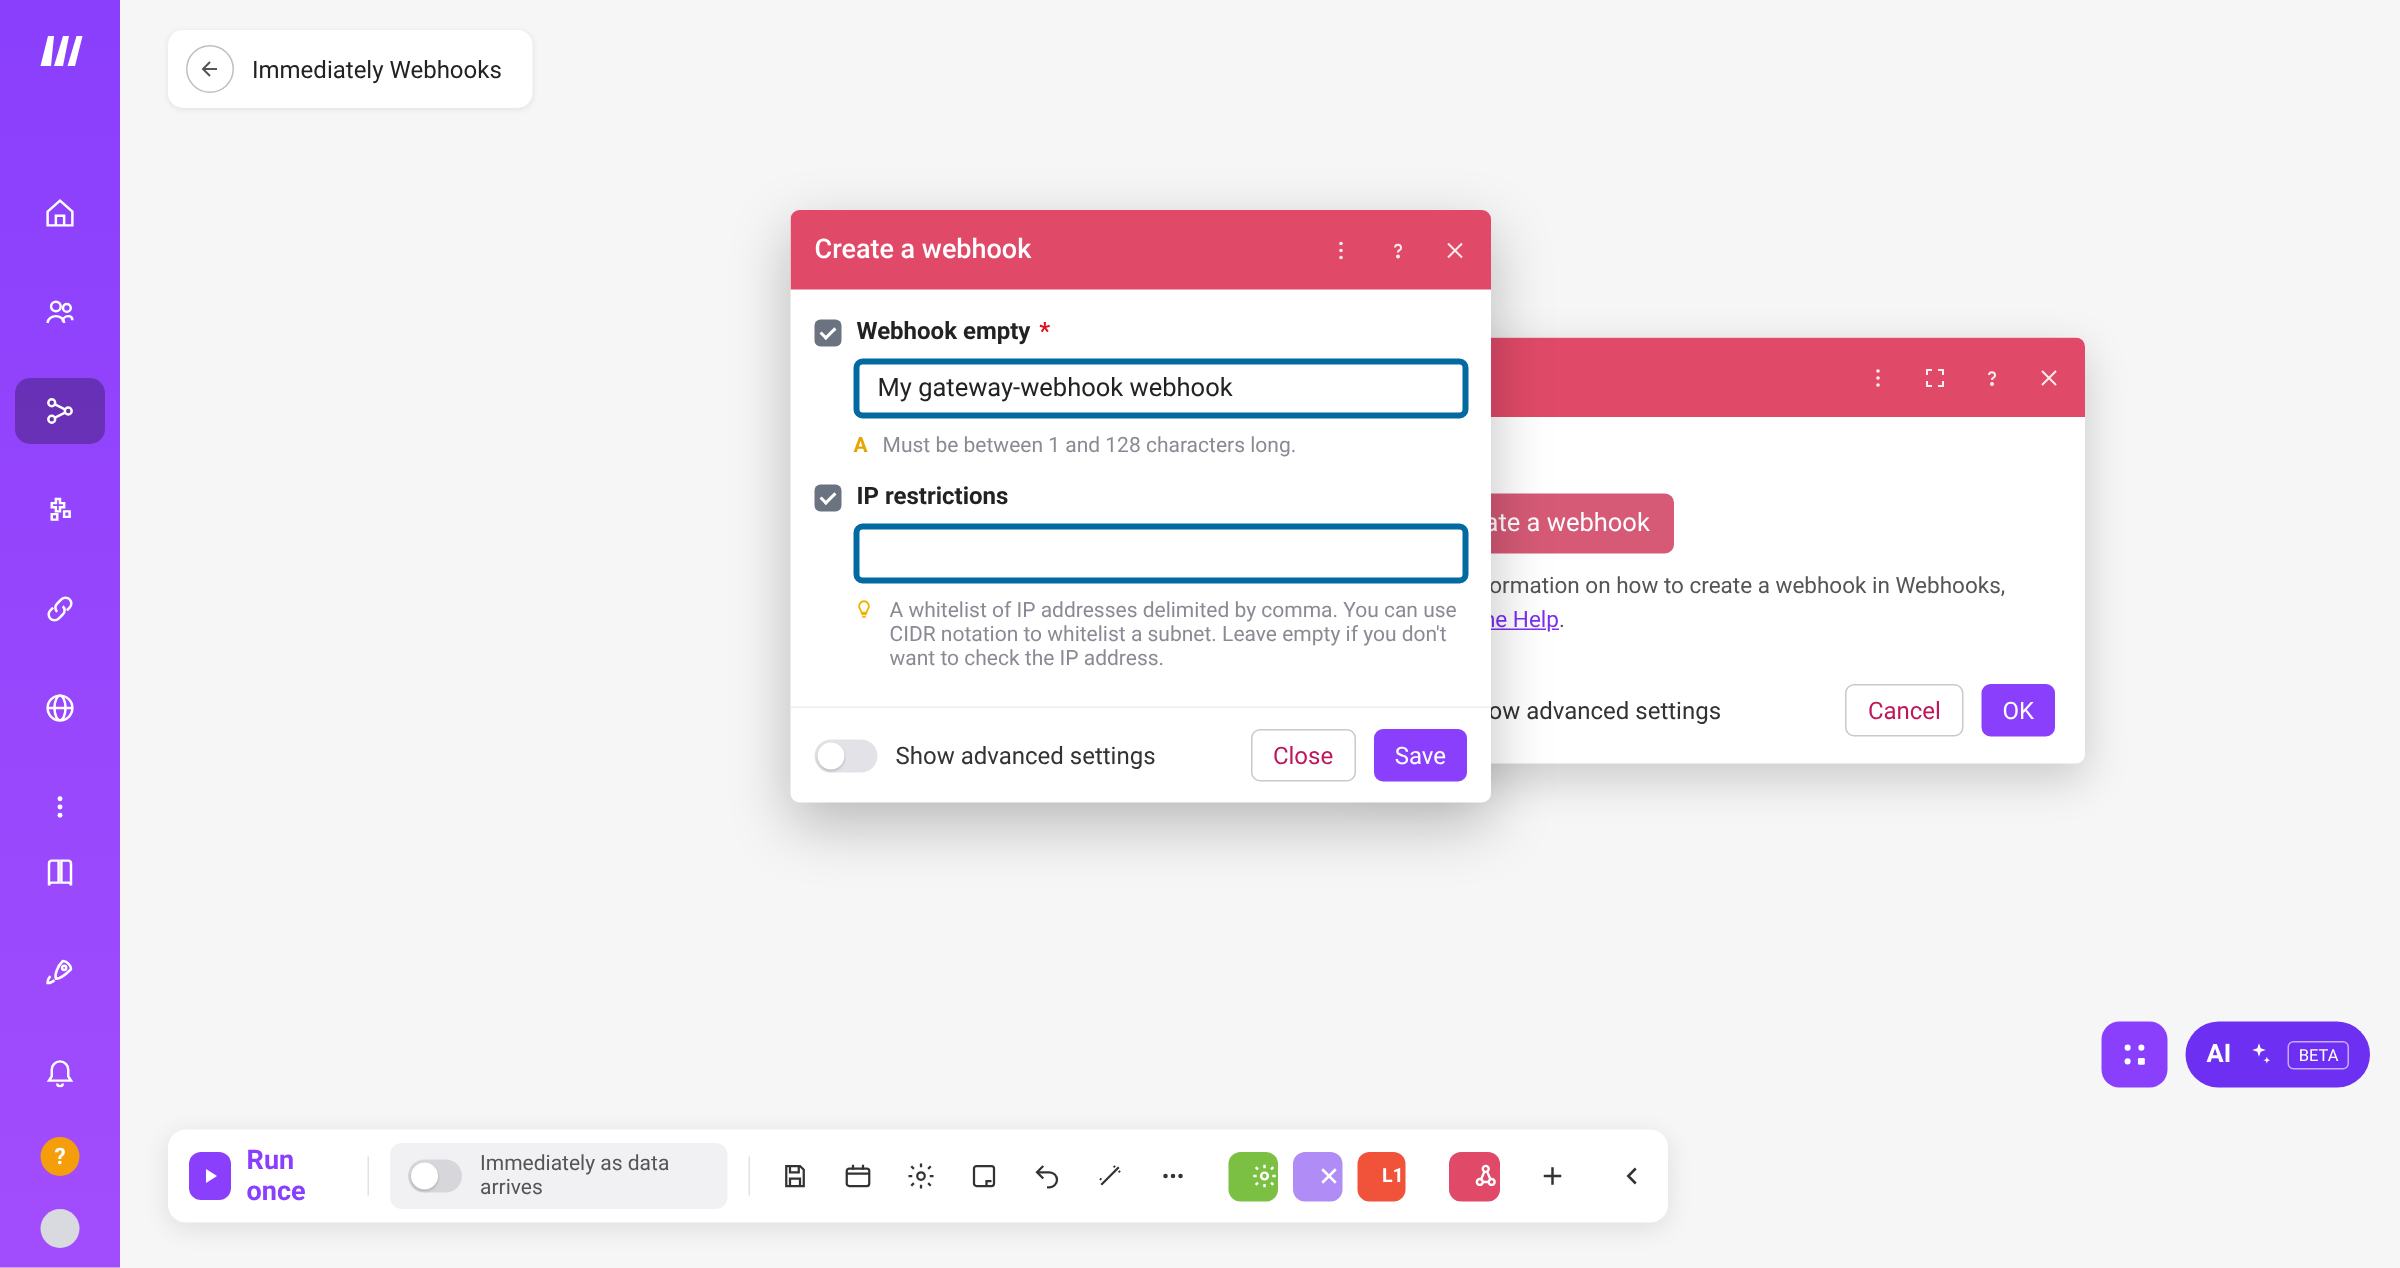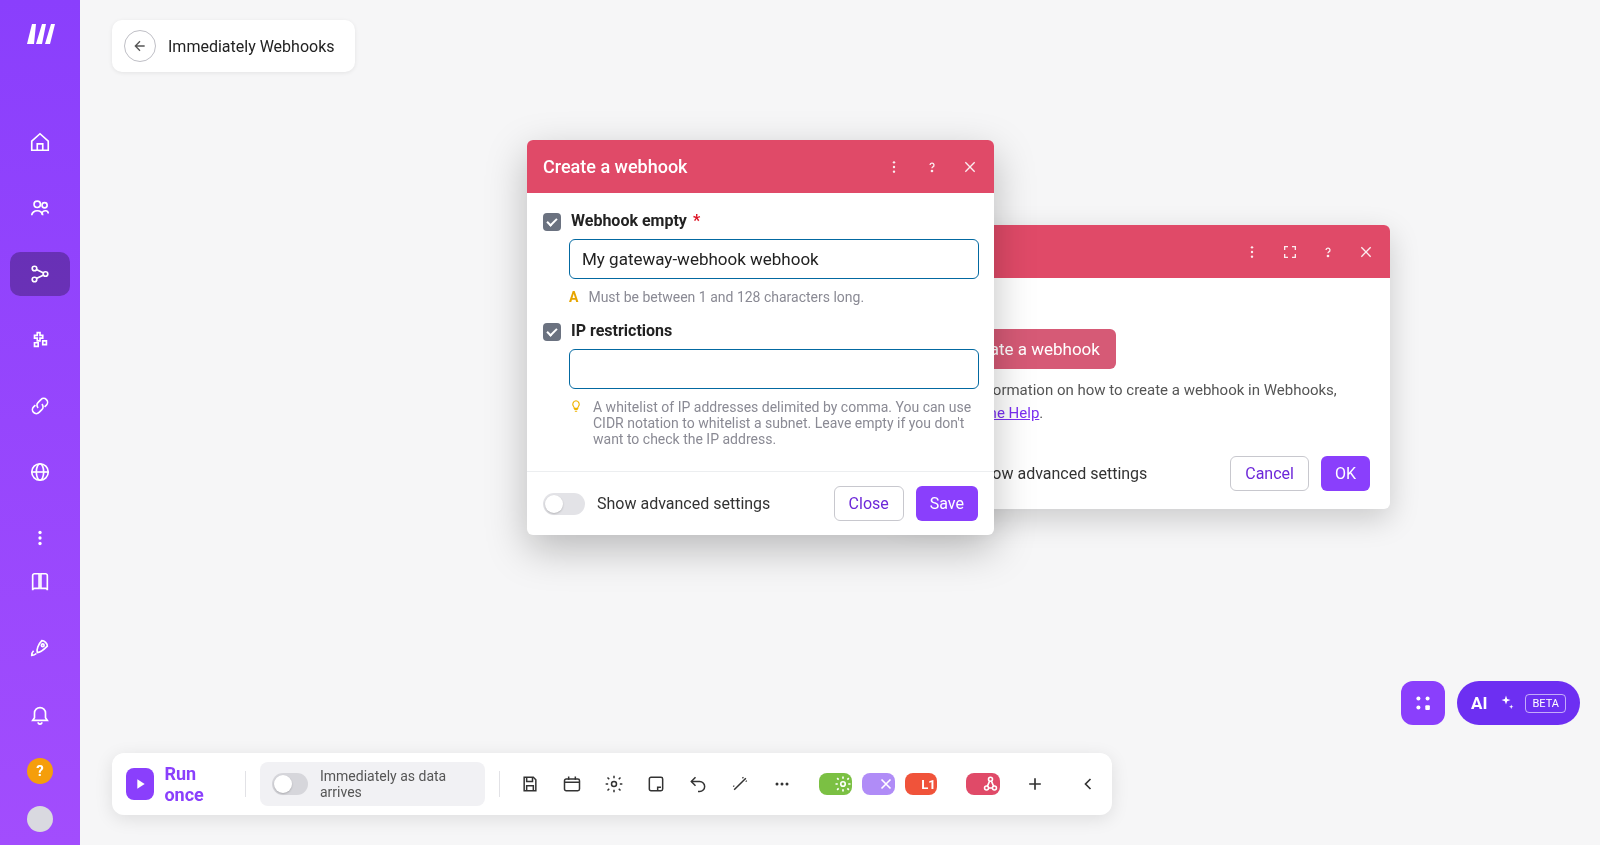--- a/index.html
+++ b/index.html
@@ -27,54 +27,54 @@
 .hdr-back .icons { margin-left: auto; display: flex; gap: 22px; }
 .body-back { padding: 18px 20px 10px 20px; }
 .req { color: #d12; margin-left: 2px; }
 .row-actions { display: flex; align-items: center; gap: 10px; margin-bottom: 10px; }
 .pill-btn { background: #d65a76; color: #fff; border: none; border-radius: 6px; font-size: 17px; padding: 10px 16px; display: flex; align-items: center; gap: 10px; cursor: pointer; }
 .info-text { color: #555; font-size: 15px; line-height: 1.5; }
 .link { color: #7b2ff2; text-decoration: underline; cursor: pointer; }
 .footer-back { display: flex; align-items: center; padding: 22px 20px 18px 20px; gap: 12px; }
 .toggle-off2 { width: 42px; height: 22px; border-radius: 11px; background: #e3e3e7; position: relative; }
 .toggle-off2::after { content: ""; position: absolute; left: 2px; top: 2px; width: 18px; height: 18px; border-radius: 50%; background: #fff; box-shadow: 0 1px 2px rgba(0,0,0,0.2); }
-.btn-outline { border: 1px solid #c8c8ce; background: #fff; color: #6d28d9; border-radius: 6px; padding: 7px 14px; font-size: 16px; cursor: pointer; }
+.btn-outline { border: 1px solid #c8c8ce; background: #fff; color: #be185d; border-radius: 6px; padding: 7px 14px; font-size: 16px; cursor: pointer; }
 .btn-primary { border: none; background: #8a3ffc; color: #fff; border-radius: 6px; padding: 8px 14px; font-size: 16px; cursor: pointer; }
 .subhdr { font-weight: 600; color: #222; font-size: 16px; margin-bottom: 14px; display:flex; align-items:center; }
 
 
 .modal-front { position: absolute; left: 527px; top: 140px; width: 467px; background: #fff; border-radius: 6px; box-shadow: 0 14px 40px rgba(0,0,0,0.25); overflow: hidden; z-index: 10; }
 .hdr-front { height: 53px; background: #e04a68; display: flex; align-items: center; padding: 0 16px; color: #fff; font-size: 18px; font-weight: 500; }
 .hdr-front .icons { margin-left: auto; display: flex; gap: 22px; }
 .body-front { padding: 18px 16px 8px 16px; }
 .field-row { display: flex; gap: 10px; margin-bottom: 6px; }
 .chk { width: 18px; height: 18px; border-radius: 4px; background: #6b7280; position: relative; flex-shrink: 0; margin-top: 2px; }
 .chk::after { content: ""; position: absolute; left: 4px; top: 5px; width: 8px; height: 4px; border-left: 2px solid #fff; border-bottom: 2px solid #fff; transform: rotate(-45deg); }
 .field-label { font-weight: 700; color: #222; font-size: 16px; }
-.input { width: 410px; height: 40px; border: 1px solid #0369a1; border-radius: 6px; padding: 0 12px; font-size: 17px; color: #222; margin-left: 26px; margin-top: 8px; display:block; }
+.input { width: 410px; height: 40px; border: 4px solid #0369a1; border-radius: 6px; padding: 0 12px; font-size: 17px; color: #222; margin-left: 26px; margin-top: 8px; display:block; }
 .hint { margin-left: 26px; margin-top: 10px; margin-bottom: 16px; font-size: 14px; color: #8a8a94; display: flex; gap: 10px; align-items:flex-start; }
 .warn-icn { color: #e7a500; font-weight: 700; flex-shrink:0; }
 .bulb { color: #f0b400; flex-shrink:0; }
 .footer-front { border-top: 1px solid #eceef0; padding: 14px 16px; display: flex; align-items: center; gap: 12px; }
 .toggle-off { width: 42px; height: 22px; border-radius: 11px; background: #e3e3e7; position: relative; cursor:pointer; }
 .toggle-off::after { content: ""; position: absolute; left: 2px; top: 2px; width: 18px; height: 18px; border-radius: 50%; background: #fff; box-shadow: 0 1px 2px rgba(0,0,0,0.2); }
 .advtxt { font-size: 16px; color: #333; }
 
 
 .bottom-bar { position: absolute; left: 112px; bottom: 30px; width: 1000px; height: 62px; background: #fff; border-radius: 12px; box-shadow: 0 4px 18px rgba(0,0,0,0.10); display: flex; align-items: center; padding: 0 14px; gap: 10px; }
 .run-btn { display: flex; align-items: center; gap: 10px; color: #8a3ffc; font-weight: 700; font-size: 18px; cursor: pointer; }
 .run-icon { width: 32px; height: 32px; border-radius: 8px; background: #8a3ffc; display: flex; align-items: center; justify-content: center; }
 .divider { width: 1px; height: 26px; background: #e2e2e6; margin: 0 4px; }
 .sched-group { background: #f1f1f4; border-radius: 8px; display: flex; align-items: center; padding: 6px 12px; gap: 12px; }
 .tog-sm { width: 40px; height: 22px; border-radius: 11px; background: #d6d6db; position: relative; cursor:pointer; }
 .tog-sm::after { content: ""; position: absolute; left: 2px; top: 2px; width: 18px; height: 18px; border-radius: 50%; background: #fff; box-shadow:0 1px 2px rgba(0,0,0,.2); }
 .sched-text { font-size: 14px; color: #555; }
 .tool-icons { display: flex; align-items: center; gap: 22px; margin-left: 6px; }
 .tool-icons .ti { cursor:pointer; color:#333; }
-.chip { width: 34px; height: 22px; border-radius: 8px; display: flex; align-items: center; justify-content: center; font-weight: 700; color: #fff; cursor:pointer;padding-left:15px; }
+.chip { width: 34px; height: 33px; border-radius: 8px; display: flex; align-items: center; justify-content: center; font-weight: 700; color: #fff; cursor:pointer;padding-left:15px; }
 .chip.green { background: #7bc043; }
 .chip.purple { background: #b08cf7; }
 .chip.orange { background: #f0533a; font-size:13px; }
 .chip-gap { width:10px; }
 .chip.pink2 { background: #e04a68; }
 .mini { cursor:pointer; color:#333; display:flex; align-items:center; }
 
 
 .float-r { position: absolute; right: 20px; bottom: 120px; display: flex; align-items: center; gap: 12px; justify-content: space-between; }
 .square-btn { width: 44px; height: 44px; border-radius: 12px; background: #8a3ffc; display: flex; align-items: center; justify-content: center; cursor:pointer; }

